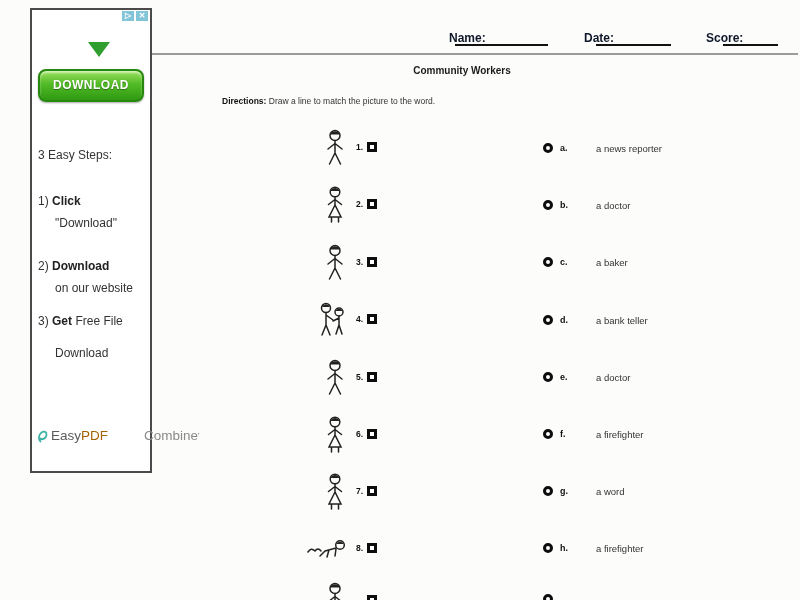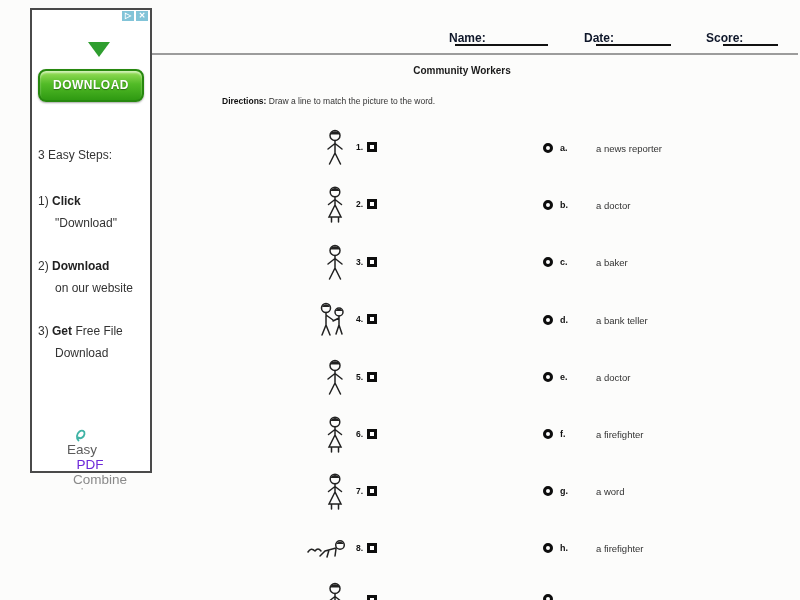--- a/index.html
+++ b/index.html
@@ -20,22 +20,22 @@
             border:2px solid #27880f; border-radius:8px;
             background:linear-gradient(180deg,#9be05c 0%,#52bb27 45%,#2f9a12 100%);
             box-shadow:inset 0 2px 2px rgba(255,255,255,.55), 0 1px 2px rgba(0,0,0,.35);
             color:#fff; font-weight:bold; font-size:12px; letter-spacing:.5px;
             text-align:center; line-height:29px; text-shadow:0 1px 1px rgba(0,0,0,.4);
             cursor:pointer; }
   .ad-txt { position:absolute; left:6px; font-size:12px; color:#333; white-space:nowrap; }
   .ad-txt b { color:#222; }
   .ad-indent { padding-left:17px; }
   .ad-logo { position:absolute; left:5px; top:418px; font-size:13.5px; white-space:nowrap;
-             cursor:pointer; display:flex; align-items:center;flex-direction:column; }
-  .lg-easy { color:#5b5b5b; } .lg-pdf { color:#6d28d9;margin-left:16px; } .lg-comb { color:#8a8a8a;margin-left:36px; }
+             cursor:pointer; display:flex; align-items:center; }
+  .lg-easy { color:#5b5b5b; } .lg-pdf { color:#a16207; } .lg-comb { color:#8a8a8a;margin-left:36px; }
   .lg-tm { font-size:7px; color:#555; vertical-align:top; }
   .clip-ico { margin-right:2px; display:inline-block; }
 
   
   .hdr-label { position:absolute; font-weight:bold; font-size:12px; color:#0f172a;padding-left:24px; }
   .hdr-line  { position:absolute; height:0; border-bottom:2px solid #111; }
   .divider   { position:absolute; left:152px; top:53px; width:646px; height:2px; background:#9c9c9c; }
   .title { position:absolute; left:152px; top:65px; width:620px; text-align:center;
            font-weight:bold; font-size:10px; color:#1a1a1a; }
   .directions { position:absolute; left:222px; top:96px; font-size:8.5px; color:#333; }
@@ -104,21 +104,21 @@
       <b>Click</b>
     </div>
     <div class="ad-txt ad-indent" style="top:206px">"Download"</div>
 
     <div class="ad-txt" style="top:249px">
       <span>2)</span>
       <b>Download</b>
     </div>
     <div class="ad-txt ad-indent" style="top:271px">on our website</div>
 
-    <div class="ad-txt" style="top:314px">
+    <div class="ad-txt" style="top:304px">
       <span>3)</span>
       <b>Get</b>
       <span>Free File</span>
     </div>
     <div class="ad-txt ad-indent" style="top:336px">Download</div>
 
     <div class="ad-logo">
       <span class="clip-ico">
         <svg class="doodle" width="12" height="14" viewBox="0 0 12 14">
           <path d="M3.5 12.5 C1 10.5 1.5 6 4.5 3.5 C7 1.5 10 3 9.5 6 C9 9 5.5 11.5 3.5 9.5" fill="none" stroke="#3fb3a5" stroke-width="1.8" stroke-linecap="round"></path>

